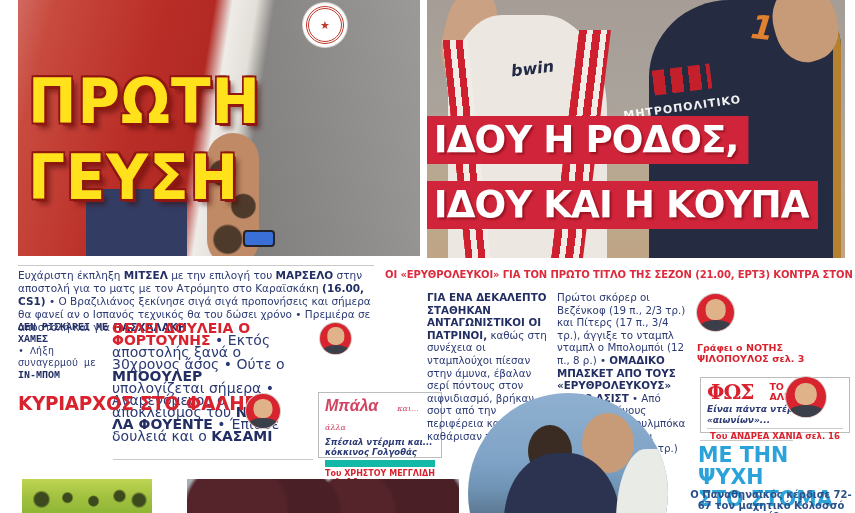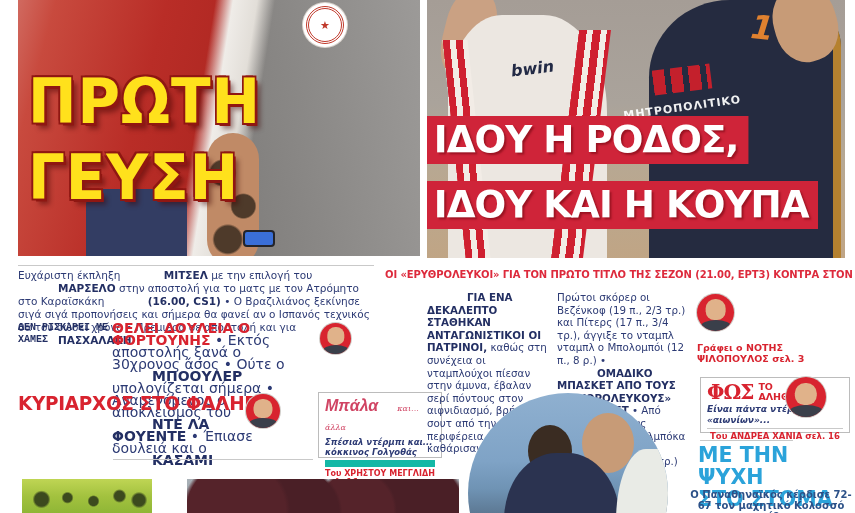--- a/index.html
+++ b/index.html
@@ -80,21 +80,21 @@
              text-shadow:-2px -2px 0 #8f1712,2px -2px 0 #8f1712,-2px 2px 0 #8f1712,3px 3px 0 #8f1712,6px 6px 5px rgba(60,0,0,.45);}
   .band{position:absolute;left:0;display:inline-block;background:#cf2439;color:#fff;font-weight:bold;
         font-size:38px;line-height:44px;padding:1px 10px 3px 7px;letter-spacing:-1px;white-space:nowrap;
         transform:scaleX(.98);transform-origin:left top;
         text-shadow:2px 2px 2px rgba(120,8,18,.6);}
   .band1{top:116px;} .band2{top:181px;}
 
   
   .rule{position:absolute;height:1px;background:#c9c9c9;}
   .body-txt{color:#2c3a74;font-size:10.5px;line-height:13px;}
-  .body-txt b{color:#232f63;margin-left:40px;}
+  .body-txt b{color:#232f63;}
   .red-title{color:#d8232f;font-weight:bold;}
   .byline{color:#d8232f;font-weight:bold;font-size:9px;}
   .red-name{color:#d8232f;font-weight:bold;}
 
   .intro{left:18px;top:269px;width:356px;}
   .sub1{left:18px;top:322px;width:90px;font-size:10px;line-height:12px;font-family:Liberation Mono, monospace;}
   .sub1 .t{font-weight:bold;color:#232f63;}
   .sub2{left:112px;top:322px;width:176px;font-size:14px;line-height:12px;}
   .byline1{left:112px;top:357px;width:204px;text-align:right;}
 
@@ -117,21 +117,21 @@
   .mpala-byline{border-top:7px solid #14b8a6;margin-top:3px;padding-top:2px;font-size:8px;}
 
   .kicker{left:385px;top:269px;font-size:10px;font-weight:bold;color:#dd2a3c;white-space:nowrap;letter-spacing:-.1px;}
   .col{top:291px;font-size:10.3px;line-height:12.6px;}
   .col1{left:427px;width:122px;}
   .col2{left:557px;width:130px;}
   .quotes{left:740px;top:292px;width:108px;font-size:10.3px;line-height:12.6px;}
   .ps-byline{left:697px;top:342px;width:120px;font-size:9.5px;line-height:11px;}
 
   .fos-box{left:700px;top:377px;width:150px;height:56px;padding:3px 6px;box-sizing:border-box;}
-  .fos-row{display:flex;align-items:flex-end;gap:5px;}
+  .fos-row{display:flex;align-items:flex-end;gap:16px;}
   .fos-logo{font-family:"DejaVu Serif",serif;font-weight:bold;color:#d8232f;font-size:20px;line-height:20px;letter-spacing:-1px;}
   .fos-sub{color:#d8232f;font-weight:bold;font-size:9.5px;line-height:10px;margin-top:1px;}
   .fos-body{font-size:9px;line-height:10.5px;font-style:italic;font-weight:bold;color:#2c3a74;margin-top:2px;}
   .fos-byline{border-top:1px solid #c9c9c9;margin-top:3px;padding-top:2px;font-size:8.5px;text-align:center;}
 
   .psyxi-hl{left:698px;top:444px;color:#2ba3da;font-weight:bold;font-size:21px;line-height:22px;
             transform:scaleX(.98);transform-origin:left top;}
   .psyxi-body{left:690px;top:489px;width:162px;text-align:center;font-size:10px;line-height:11px;color:#2c5188;font-weight:bold;}
 </style>
 </head>
@@ -171,20 +171,21 @@
     <div class="rp-team">ΜΗΤΡΟΠΟΛΙΤΙΚΟ</div>
     <div class="band band1">ΙΔΟΥ Η ΡΟΔΟΣ,</div>
     <div class="band band2">ΙΔΟΥ ΚΑΙ Η ΚΟΥΠΑ</div>
   </div>
 
   <div class="rule" style="left:18px;top:265px;width:356px;"></div>
   <div class="abs body-txt intro">Ευχάριστη έκπληξη <b>ΜΙΤΣΕΛ</b> με την επιλογή του <b>ΜΑΡΣΕΛΟ</b> στην αποστολή για το ματς με τον Ατρόμητο στο Καραϊσκάκη <b>(16.00, CS1)</b> • Ο Βραζιλιάνος ξεκίνησε σιγά σιγά προπονήσεις και σήμερα θα φανεί αν ο Ισπανός τεχνικός θα του δώσει χρόνο • Πρεμιέρα σε αποστολή και για <b>ΠΑΣΧΑΛΑΚΗ</b></div>
 
   <div class="abs body-txt sub1">
     <div class="t">ΔΕΝ ΡΙΣΚΑΡΕΙ ΜΕ ΧΑΜΕΣ</div>
+    <div>• Λήξη συναγερμού με <b>ΙΝ-ΜΠΟΜ</b></div>
   </div>
   <div class="abs body-txt sub2"><span class="red-name">ΘΕΛΕΙ ΔΟΥΛΕΙΑ Ο ΦΟΡΤΟΥΝΗΣ</span> • Εκτός αποστολής ξανά ο 30χρονος άσος • Ούτε ο <b>ΜΠΟΟΥΛΕΡ</b> υπολογίζεται σήμερα • Αναμενόμενος ο αποκλεισμός του <b>ΝΤΕ ΛΑ ΦΟΥΕΝΤΕ</b> • Έπιασε δουλειά και ο <b>ΚΑΣΑΜΙ</b></div>
   <div class="mug" style="left:320px;top:323px;width:31px;height:31px;"></div>
 
   <div class="abs red-title ky-title">ΚΥΡΙΑΡΧΟΣ ΣΤΟ ΦΑΛΗΡΟ</div>
   <div class="mug" style="left:246px;top:394px;width:34px;height:34px;"></div>
   <div class="rule" style="left:113px;top:459px;width:200px;"></div>
 
   <div class="box mpala-box">
     <span class="mpala-logo">Μπάλα</span>

